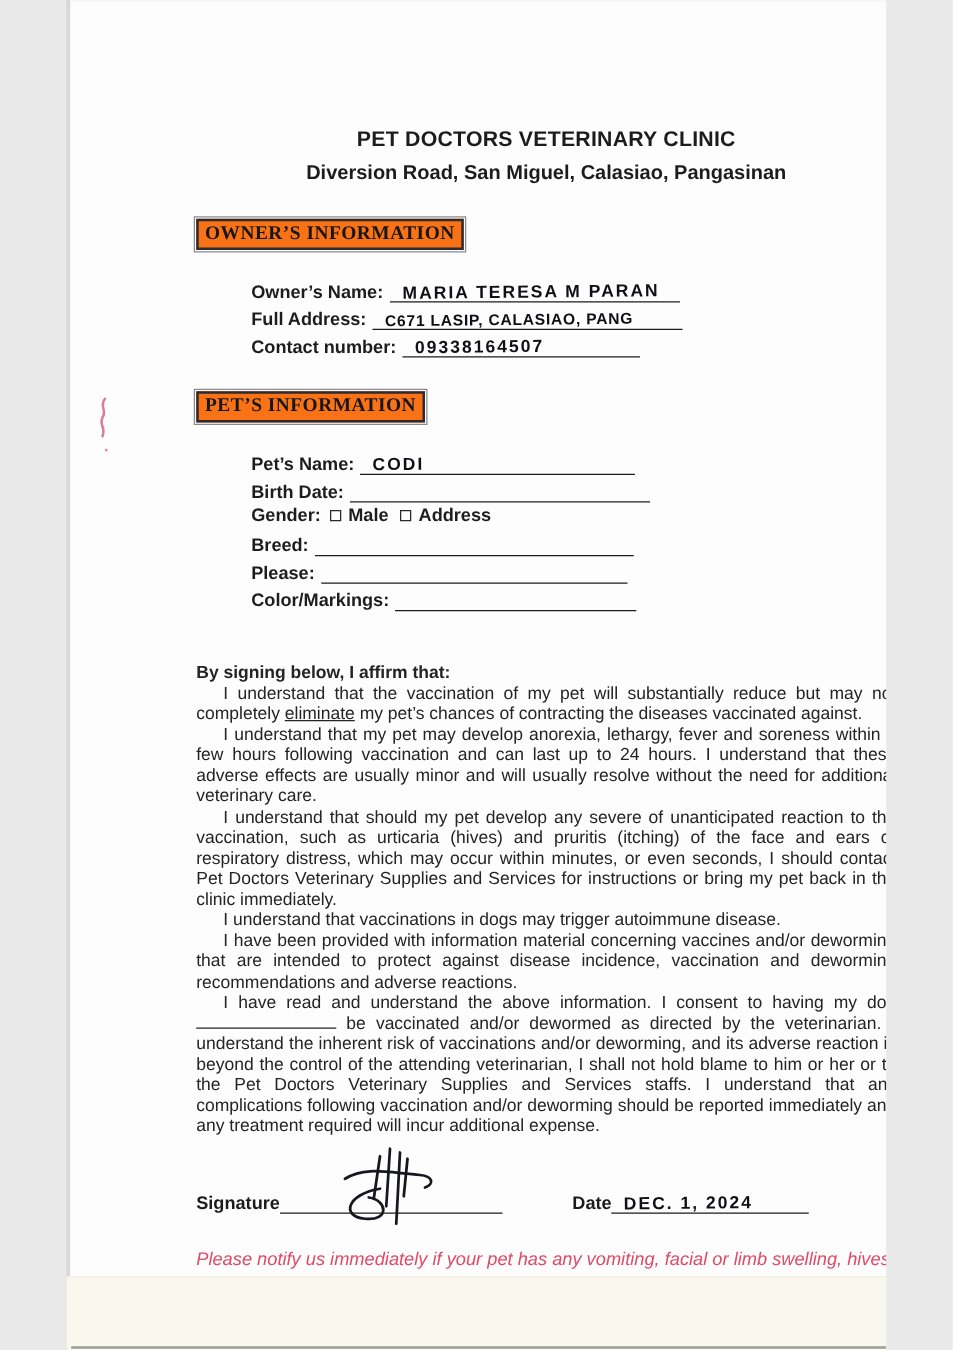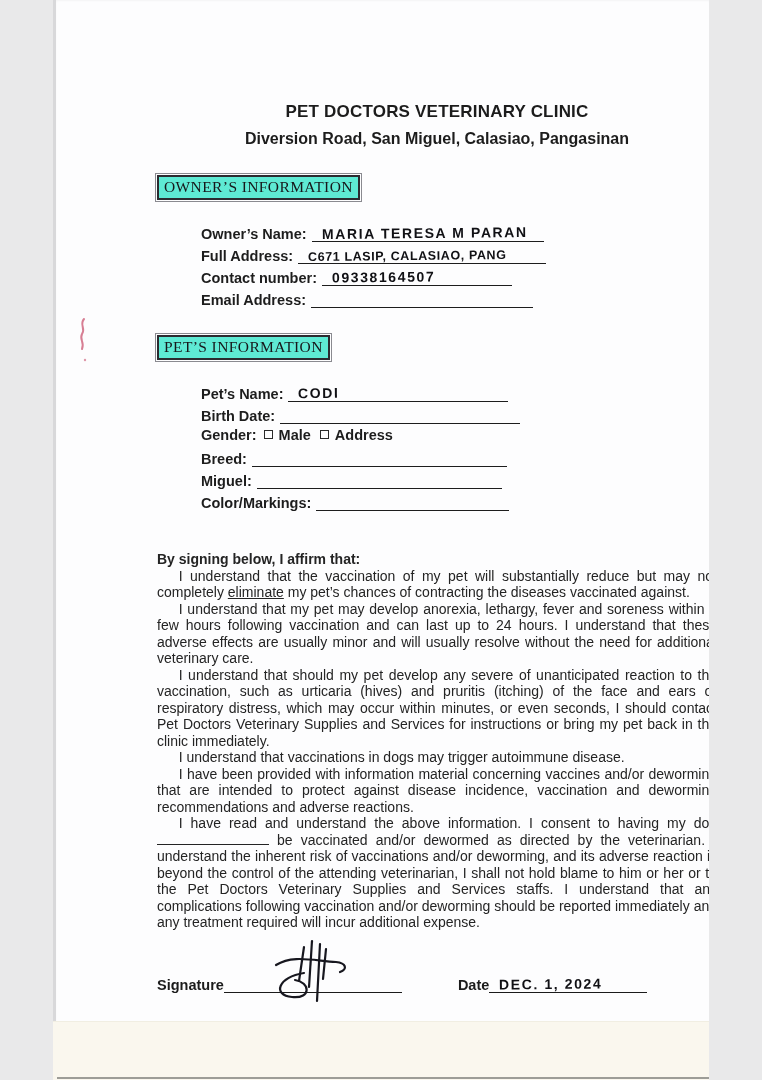--- a/index.html
+++ b/index.html
@@ -13,24 +13,24 @@
   .content { position:absolute; left:104px; top:0; width:560px; }
 
   
   .clinic-header { margin-top:102px; text-align:center; }
   .clinic-name { font-size:17px; font-weight:bold; letter-spacing:.2px; color:#1c1c1c; }
   .clinic-address { font-size:16px; font-weight:bold; margin-top:8px; color:#1c1c1c; }
 
   
   .section-title {
     display:inline-block; margin-top:27px;
-    font-family:"Liberation Serif", serif; font-weight:normal; font-size:15.5px;
+    font-family:"Liberation Serif", serif; font-weight:bold; font-size:15.5px;
     letter-spacing:.4px; color:#17171a;
     border:2px solid #2b2b30; outline:1px solid #8a8a90; outline-offset:1px;
-    padding:1px 5px 2px 5px; background:#5eead4;
+    padding:1px 5px 2px 5px; background:#f97316;
   }
 
   
   .fields { margin:20px 0 0 44px; }
   .frow { display:flex; align-items:flex-end; height:22px;text-align:center; }
   .flabel { font-weight:bold; font-size:14.5px; white-space:nowrap; padding-right:5px; color:#1d1d1d; }
   .fline { position:relative; border-bottom:1.6px solid #1d1d1d; height:18px; }
   .w232{width:232px}.w248{width:248px}.w190{width:190px}.w222{width:222px}
   .w220{width:220px}.w240{width:240px}.w255{width:255px}.w245{width:245px}.w193{width:193px}
   .hw {
@@ -113,24 +113,20 @@
         <span class="fline w248">
             <span class="hw hw-sm">C671 LASIP, CALASIAO, PANG</span>
           </span>
       </div>
       <div class="frow">
         <span class="flabel">Contact number:</span>
         <span class="fline w190">
             <span class="hw">09338164507</span>
           </span>
       </div>
-      <div class="frow">
-        <span class="flabel">Email Address:</span>
-        <span class="fline w222"></span>
-      </div>
     </div>
 
     
     <div class="section-title">PET’S INFORMATION</div>
     <div class="fields">
       <div class="frow">
         <span class="flabel">Pet’s Name:</span>
         <span class="fline w220">
             <span class="hw">CODI</span>
           </span>
@@ -144,21 +140,21 @@
         <span class="cb" style="margin-left:2px"></span>
         <span class="cb-word">Male</span>
         <span class="cb"></span>
         <span class="cb-word">Address</span>
       </div>
       <div class="frow">
         <span class="flabel">Breed:</span>
         <span class="fline w255"></span>
       </div>
       <div class="frow">
-        <span class="flabel">Miguel:</span>
+        <span class="flabel">Please:</span>
         <span class="fline w245"></span>
       </div>
       <div class="frow">
         <span class="flabel">Color/Markings:</span>
         <span class="fline w193"></span>
       </div>
     </div>
 
     
     <div class="body-text">

